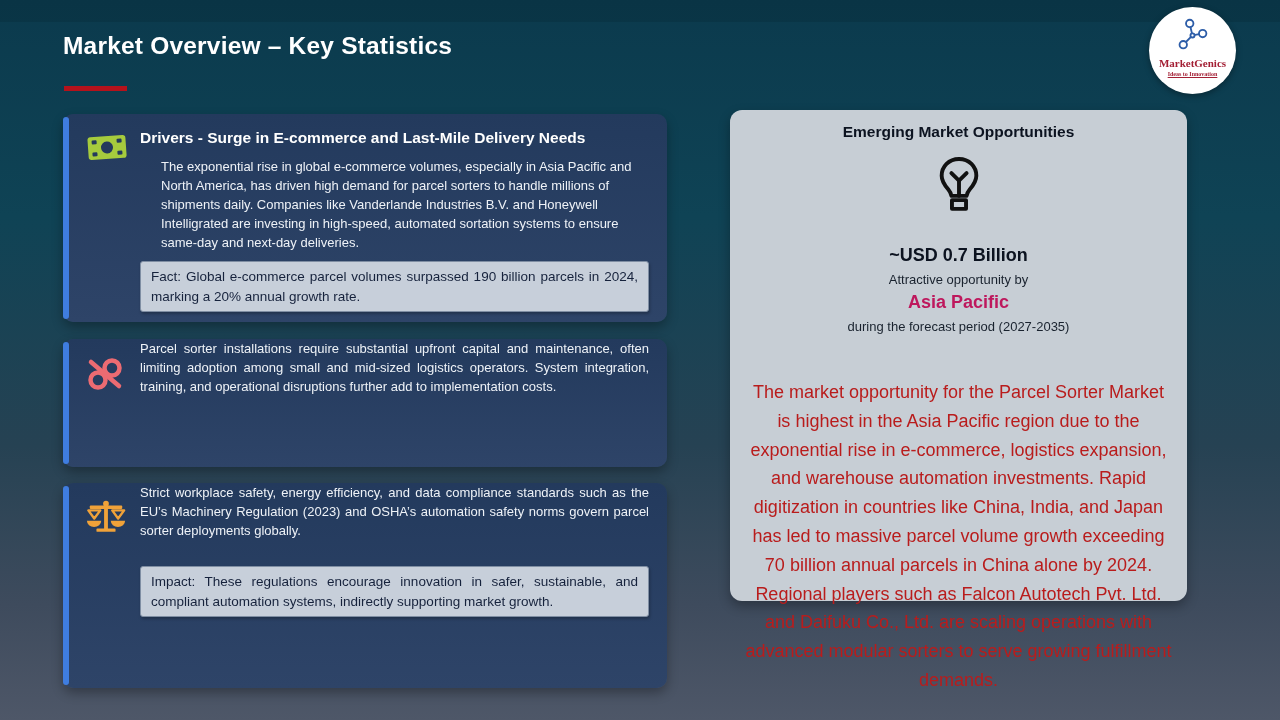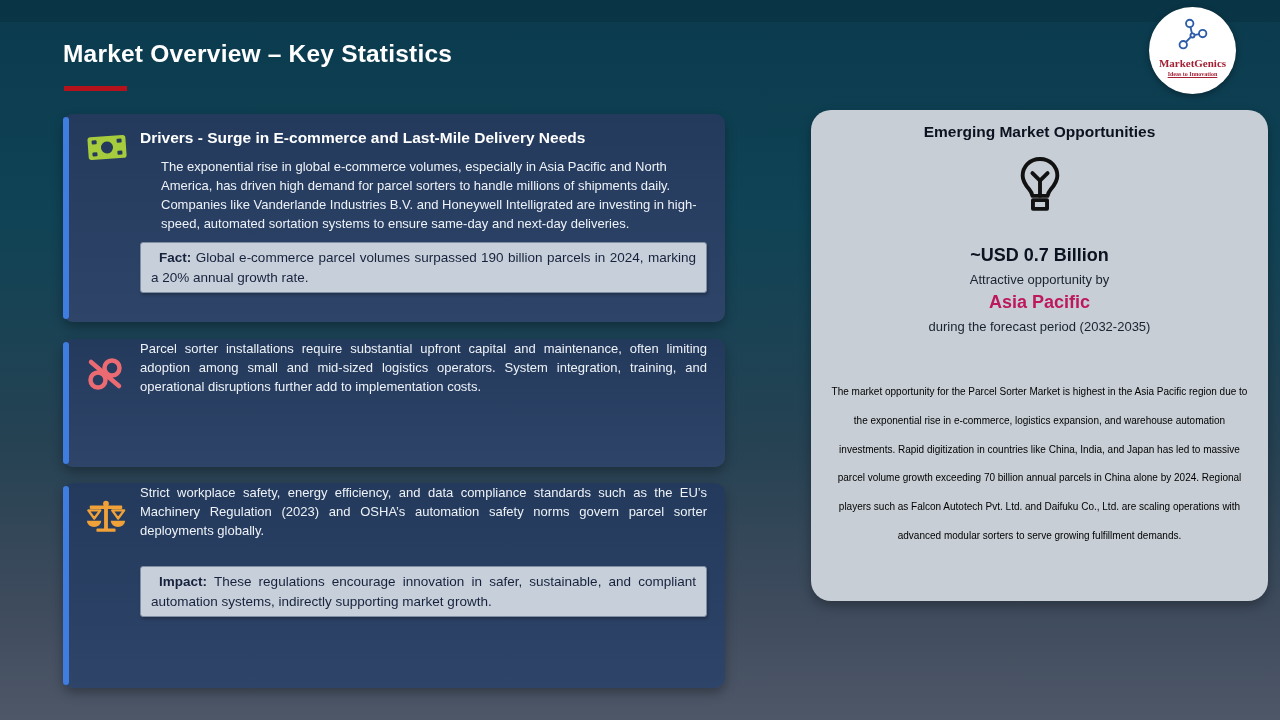--- a/index.html
+++ b/index.html
@@ -10,21 +10,21 @@
     overflow:hidden;
     font-family:"Liberation Sans", sans-serif;
     background:linear-gradient(180deg, #0b3a4d 0%, #0f4355 30%, #264253 62%, #3e4b5d 84%, #4e5768 100%);
   }
   .top-strip {
     position:absolute; left:0; top:0; width:1280px; height:22px;
     background:rgba(0,0,0,0.10);
   }
   
   .page-title {
-    position:absolute; left:63px; top:40px; margin:0;
+    position:absolute; left:63px; top:32px; margin:0;
     font-size:24.5px; font-weight:bold; color:#ffffff; letter-spacing:0.2px;
   }
   .title-underline {
     position:absolute; left:64px; top:86px; width:63px; height:4.5px;
     background:#b5121b;
   }
   .logo {
     position:absolute; left:1149px; top:7px; width:87px; height:87px;
     background:#ffffff; border-radius:50%;
     box-shadow:0 2px 6px rgba(0,0,0,0.35);
@@ -34,21 +34,21 @@
   .logo-name {
     font-family:"Liberation Serif", serif; font-weight:bold;
     font-size:11px; color:#a31f34; line-height:11px; margin-top:1px;
   }
   .logo-tagline {
     font-family:"Liberation Serif", serif; font-weight:bold;
     font-size:6px; color:#a31f34; text-decoration:underline; margin-top:2px;
   }
   
   .card {
-    position:absolute; left:63px; width:662px;
+    position:absolute; left:63px; width:604px;
     background:linear-gradient(180deg, #233a5d 0%, #2e4468 100%);
     border-radius:10px;
     box-shadow:0 5px 12px rgba(0,0,0,0.30);
     padding:0 18px 12px 77px;
   }
   .card-1 { top:114px; height:208px; }
   .card-2 { top:339px; height:128px; }
   .card-3 { top:483px; height:205px; }
   .stripe {
     position:absolute; left:0; top:3px; bottom:3px; width:6px;
@@ -63,37 +63,37 @@
   }
   .card .justify { text-align:justify; }
   .card-1 .body { max-width:546px;margin-left:21px; }
   .callout {
     margin-top:9px; background:#c7cfda; border:1px solid #7f8ea3;
     border-radius:3px; padding:5px 10px;
     font-size:13.5px; line-height:19.5px; color:#16223c; text-align:justify;
     box-shadow:1px 2px 3px rgba(0,0,0,0.25);
   }
   .card-3 .callout { margin-top:26px; }
-  .callout b { font-weight:bold;margin-left:8px; }
+  .callout b { font-weight:normal; }
   
   .panel {
-    position:absolute; left:811px; top:110px; width:457px; height:491px;
-    background:#c7ced5; border-radius:20px;
+    position:absolute; left:730px; top:110px; width:457px; height:491px;
+    background:#c7ced5; border-radius:12px;
     box-shadow:0 5px 12px rgba(0,0,0,0.30);
     display:flex; flex-direction:column; align-items:center;
     color:#0f1722; text-align:center;
   }
   .panel h2 { margin:13px 0 0 0; font-size:15.5px; font-weight:bold; color:#0c1320; }
   .panel .bulb { margin-top:13px; }
   .panel .value { margin-top:25px; font-size:18px; font-weight:bold; color:#0c1320; }
   .panel .sub { margin-top:6px; font-size:13px; color:#19222e; }
   .panel .region { margin-top:5px; font-size:18px; font-weight:bold; color:#be185d; }
   .panel .desc {
-    margin:44px 0 0 0; padding:0 15px; font-size:10px; line-height:28.8px;
-    color:#000000;
+    margin:44px 0 0 0; padding:0 15px; font-size:18px; line-height:28.8px;
+    color:#b91c1c;
   }
 </style>
 </head>
 <body>
 
 <div class="slide">
   <div class="top-strip"></div>
 
   <h1 class="page-title">Market Overview – Key Statistics</h1>
   <div class="title-underline"></div>
@@ -179,16 +179,16 @@
           <path d="M24 4 C33.4 4 40 11 40 19.5 C40 25 37 28.5 34 32 C32.5 33.8 31.5 35.5 31 38 L17 38 C16.5 35.5 15.5 33.8 14 32 C11 28.5 8 25 8 19.5 C8 11 14.6 4 24 4 Z"></path>
           <path d="M17 17 L24 24 L31 17"></path>
           <path d="M24 24 L24 38"></path>
           <rect x="17.5" y="42" width="13" height="8"></rect>
         </g>
       </svg>
     </span>
     <div class="value">~USD 0.7 Billion</div>
     <div class="sub">Attractive opportunity by</div>
     <div class="region">Asia Pacific</div>
-    <div class="sub">during the forecast period (2032-2035)</div>
+    <div class="sub">during the forecast period (2027-2035)</div>
     <p class="desc">The market opportunity for the Parcel Sorter Market is highest in the Asia Pacific region due to the exponential rise in e-commerce, logistics expansion, and warehouse automation investments. Rapid digitization in countries like China, India, and Japan has led to massive parcel volume growth exceeding 70 billion annual parcels in China alone by 2024. Regional players such as Falcon Autotech Pvt. Ltd. and Daifuku Co., Ltd. are scaling operations with advanced modular sorters to serve growing fulfillment demands.</p>
   </aside>
 </div>
 
 </body></html>

